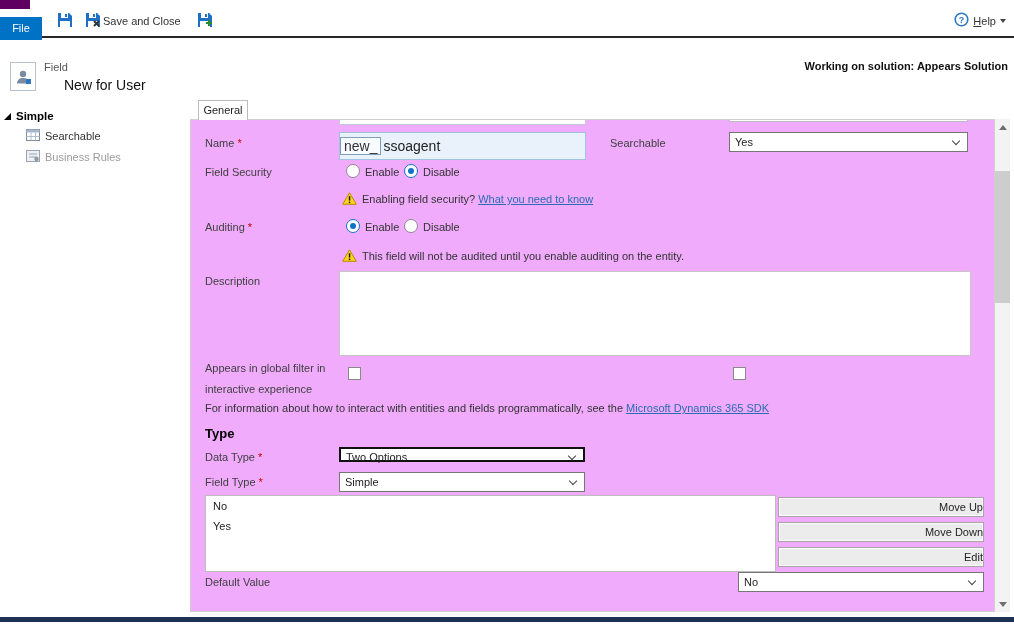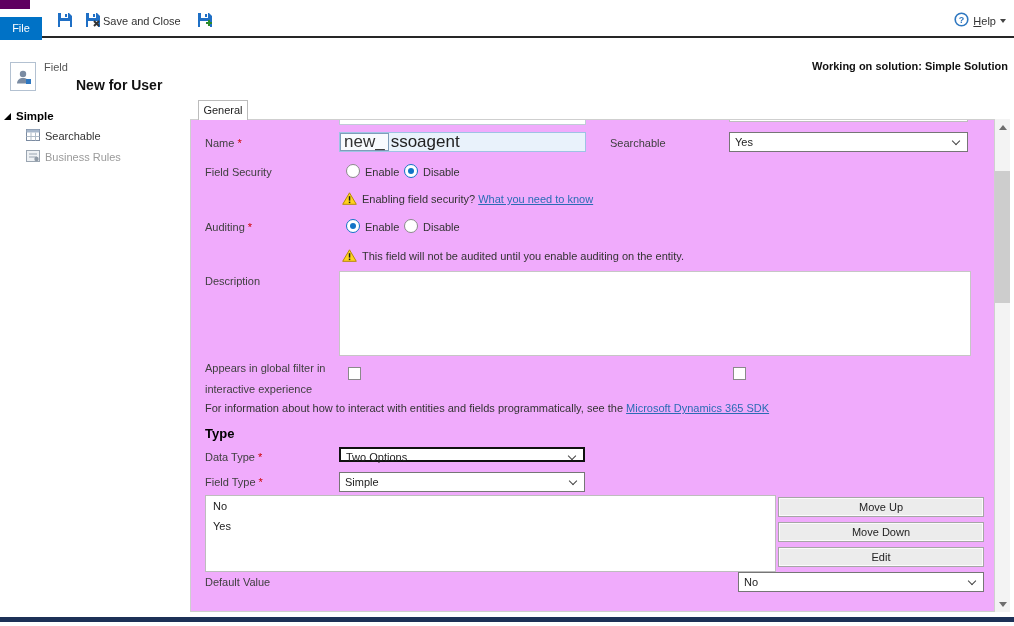--- a/index.html
+++ b/index.html
@@ -15,58 +15,58 @@
   .help-area { position:absolute; right:8px; top:3px; height:18px; cursor:pointer; display:flex; align-items:center; gap:4px; }
   .help-label { font-size:11px; color:#333; }
   .help-label::first-letter { text-decoration:underline; }
   .caret { width:0; height:0; border-left:3px solid transparent; border-right:3px solid transparent; border-top:4px solid #444; }
   .topline { position:absolute; left:0; top:36px; width:1014px; height:2px; background:#262626; }
   .file-tab { position:absolute; left:0; top:17px; width:42px; height:23px; background:var(--accent); color:#fff; font-size:11px; text-align:center; line-height:23px; z-index:5; cursor:pointer; }
 
   
   .hdr-icon { position:absolute; left:10px; top:62px; width:26px; height:29px; border:1px solid #b3c1d1; background:#fff; display:flex; align-items:center; justify-content:center; }
   .hdr-entity { position:absolute; left:44px; top:61px; font-size:11px; color:#555; }
-  .hdr-title { position:absolute; left:56px; top:77px; font-size:14px; font-weight:bold; color:#111;padding-left:20px; }
+  .hdr-title { position:absolute; left:44px; top:77px; font-size:14px; font-weight:normal; color:#111;padding-left:20px; }
   .hdr-solution { position:absolute; right:6px; top:60px; font-size:11px; font-weight:bold; color:#111; }
 
   
   .side-group { position:absolute; left:4px; top:110px; font-size:11.5px; font-weight:bold; color:#000; cursor:pointer; display:flex; align-items:center; gap:5px; }
   .tree-arrow { width:0; height:0; border-bottom:7px solid #000; border-left:7px solid transparent; }
   .side-item { position:absolute; left:26px; font-size:11px; color:#333; cursor:pointer; display:flex; align-items:center; gap:5px; }
   .side-item.dim { color:#9a9a9a; }
 
   
   .tab-general { position:absolute; left:198px; top:100px; width:50px; height:20px; border:1px solid #bcbcbc; border-bottom:none; background:#fff; z-index:3; font-size:11px; text-align:center; line-height:19px; color:#222; cursor:pointer; }
   .panel { position:absolute; left:190px; top:119px; width:805px; height:493px; border:1px solid #cfcfcf; background:#fff; }
   .scroll-area { position:absolute; left:191px; top:120px; width:803px; height:491px; overflow:hidden; background:#f0abfc; }
 
   
   .lbl { position:absolute; font-size:11px; color:#404040; }
   .req::after { content:" *"; color:var(--required); }
-  .name-input { position:absolute; left:148px; top:12px; width:247px; height:20px; background:#e9f2fb; border:1px solid #9ec3e4; font-size:17px; display:flex; align-items:center; cursor:text; }
+  .name-input { position:absolute; left:148px; top:12px; width:247px; height:28px; background:#e9f2fb; border:1px solid #9ec3e4; font-size:14px; display:flex; align-items:center; cursor:text; }
   .name-prefix { background:#f8fbfe; border:1px solid #7f9db9; height:18px; line-height:16px; padding:0 3px; color:#333; }
   .name-value { padding-left:2px; color:#222; }
   .sel { position:absolute; height:20px; border:1px solid #767676; background:#fff; font-size:11px; line-height:18px; padding-left:5px; color:#222; cursor:pointer; }
   .sel .chev { position:absolute; right:8px; top:5px; width:6px; height:6px; border-right:1.5px solid #444; border-bottom:1.5px solid #444; transform:rotate(45deg); }
   .sel.focused { border:2px solid #101010; line-height:16px; }
   .sel.focused .chev { top:4px; }
   .radio { position:absolute; width:14px; height:14px; border:1px solid #8a8a8a; border-radius:50%; background:#fff; cursor:pointer; }
   .radio.on { border-color:#1273c6; }
   .radio.on::after { content:""; position:absolute; left:3px; top:3px; width:6px; height:6px; border-radius:50%; background:#1273c6; }
   .rlbl { position:absolute; font-size:11px; color:#333; }
   .warn-icon { position:absolute; width:15px; height:13px; }
   .wtext { position:absolute; font-size:11px; color:#333; }
   .link { color:var(--link); text-decoration:underline; cursor:pointer; }
   .ta { position:absolute; border:1px solid #c6c6c6; background:#fff; resize:none; font-family:"Liberation Sans", sans-serif; font-size:11px; }
   .chk { position:absolute; width:13px; height:13px; border:1px solid #8a8a8a; background:#fff; cursor:pointer; }
   .wraplbl { position:absolute; font-size:11px; color:#404040; line-height:21px; }
   .sec-title { position:absolute; font-size:13px; font-weight:bold; color:#000; }
   .listbox { position:absolute; border:1px solid #bdbdbd; background:#fff; font-size:11px; color:#222; }
   .listbox .opt { height:20px; line-height:20px; padding-left:7px; cursor:default; }
-  .btn { position:absolute; width:206px; height:20px; background:#ececec; border:1px solid #a6a6a6; box-shadow:inset 0 0 0 1px #fbfbfb; font-size:11px; text-align:center; line-height:18px; color:#222; cursor:pointer; font-family:"Liberation Sans", sans-serif; }
+  .btn { position:absolute; width:206px; height:20px; background:#ececec; border:1px solid #a6a6a6; box-shadow:inset 0 0 0 1px #fbfbfb; font-size:11px; text-align:right; line-height:18px; color:#222; cursor:pointer; font-family:"Liberation Sans", sans-serif; }
   .clipped { position:absolute; background:#fff; border:1px solid #c0cbd7; }
 
   
   .scrollbar { position:absolute; left:995px; top:119px; width:15px; height:493px; background:#f3f3f3; }
   .sb-up, .sb-down { position:absolute; left:0; width:15px; height:16px; background:#f3f3f3; cursor:pointer; }
   .sb-up { top:0; } .sb-down { bottom:0; }
   .sb-up::after { content:""; position:absolute; left:4px; top:6px; border-left:4px solid transparent; border-right:4px solid transparent; border-bottom:5px solid #6e6e6e; }
   .sb-down::after { content:""; position:absolute; left:4px; top:6px; border-left:4px solid transparent; border-right:4px solid transparent; border-top:5px solid #6e6e6e; }
   .sb-thumb { position:absolute; left:0; top:52px; width:15px; height:132px; background:#cdcdcd; cursor:grab; }
 
@@ -123,21 +123,21 @@
 
   <div class="hdr-icon">
     <svg width="18" height="18" viewBox="0 0 18 18">
         <circle cx="9" cy="6" r="3.2" fill="#7a8ba2"></circle>
         <path d="M3 15.5 c0-3.6 2.7-5.6 6-5.6 s6 2 6 5.6 z" fill="#7a8ba2"></path>
         <rect x="12" y="11" width="5" height="5" fill="#2e77c0"></rect>
       </svg>
   </div>
   <div class="hdr-entity">Field</div>
   <div class="hdr-title">New for User</div>
-  <div class="hdr-solution">Working on solution: Simple Solution</div>
+  <div class="hdr-solution">Working on solution: Appears Solution</div>
 
   <div class="side-group">
     <span class="tree-arrow"></span>
     <span>Simple</span>
   </div>
   <div class="side-item" style="top:129px">
     <span>
       <svg width="14" height="12" viewBox="0 0 14 12">
           <rect x="0.5" y="0.5" width="13" height="11" fill="#fff" stroke="#7a8aa0"></rect>
           <rect x="0.5" y="0.5" width="13" height="3" fill="#a8b8cc"></rect>

